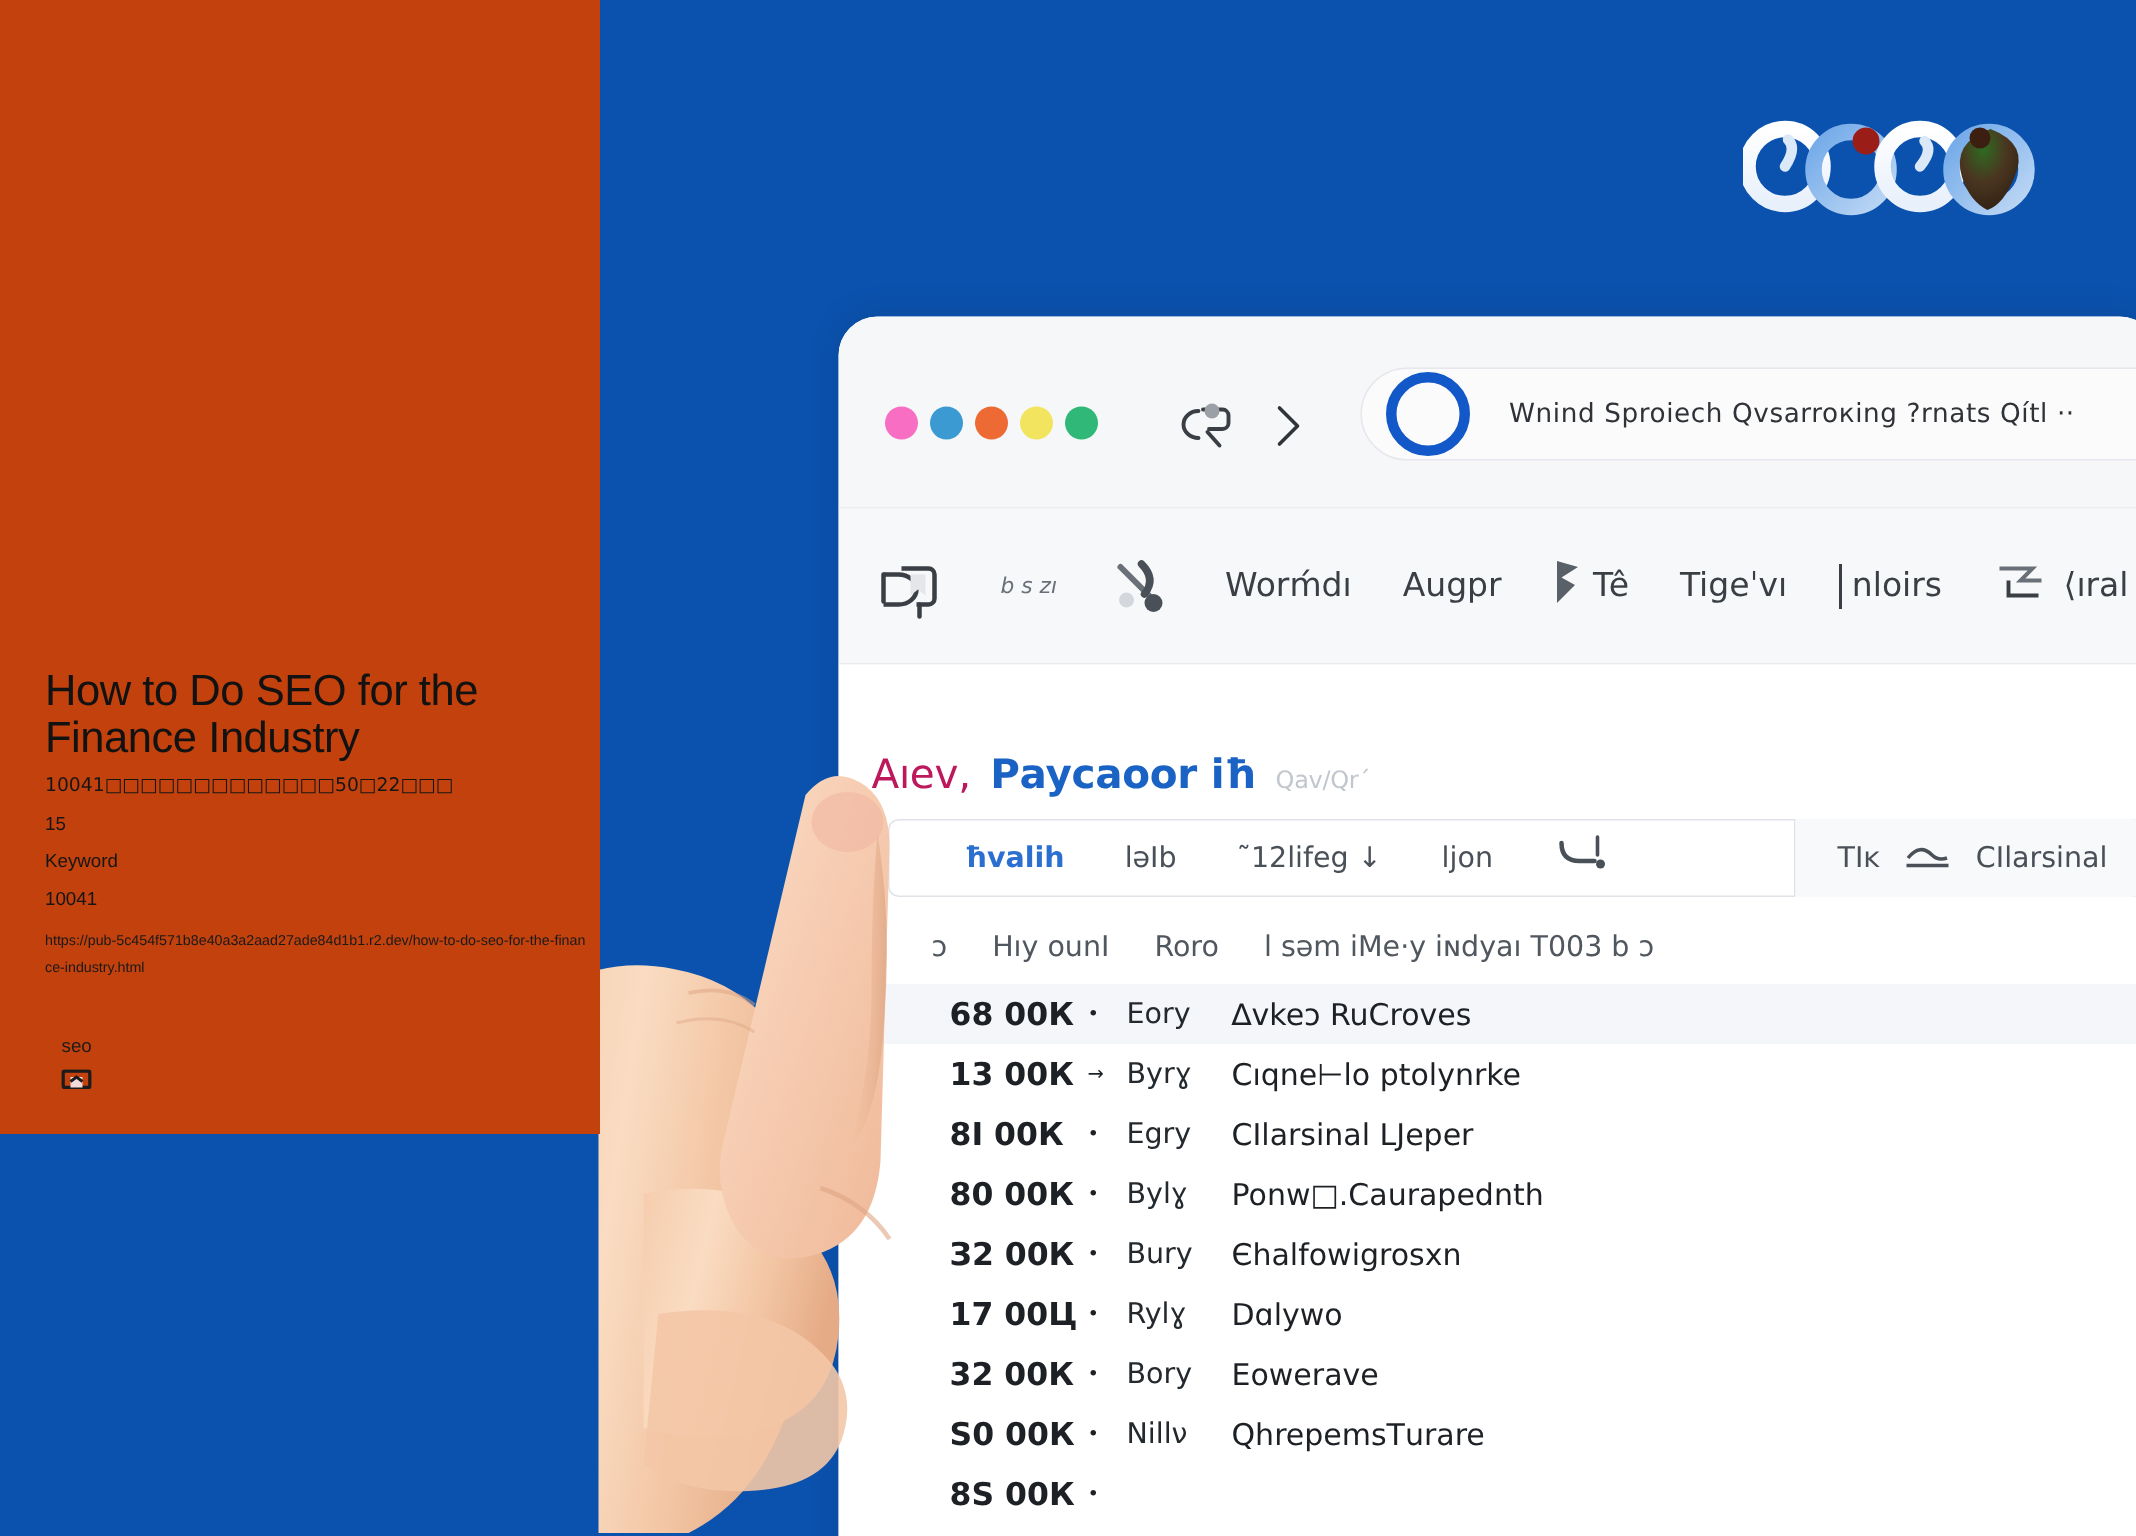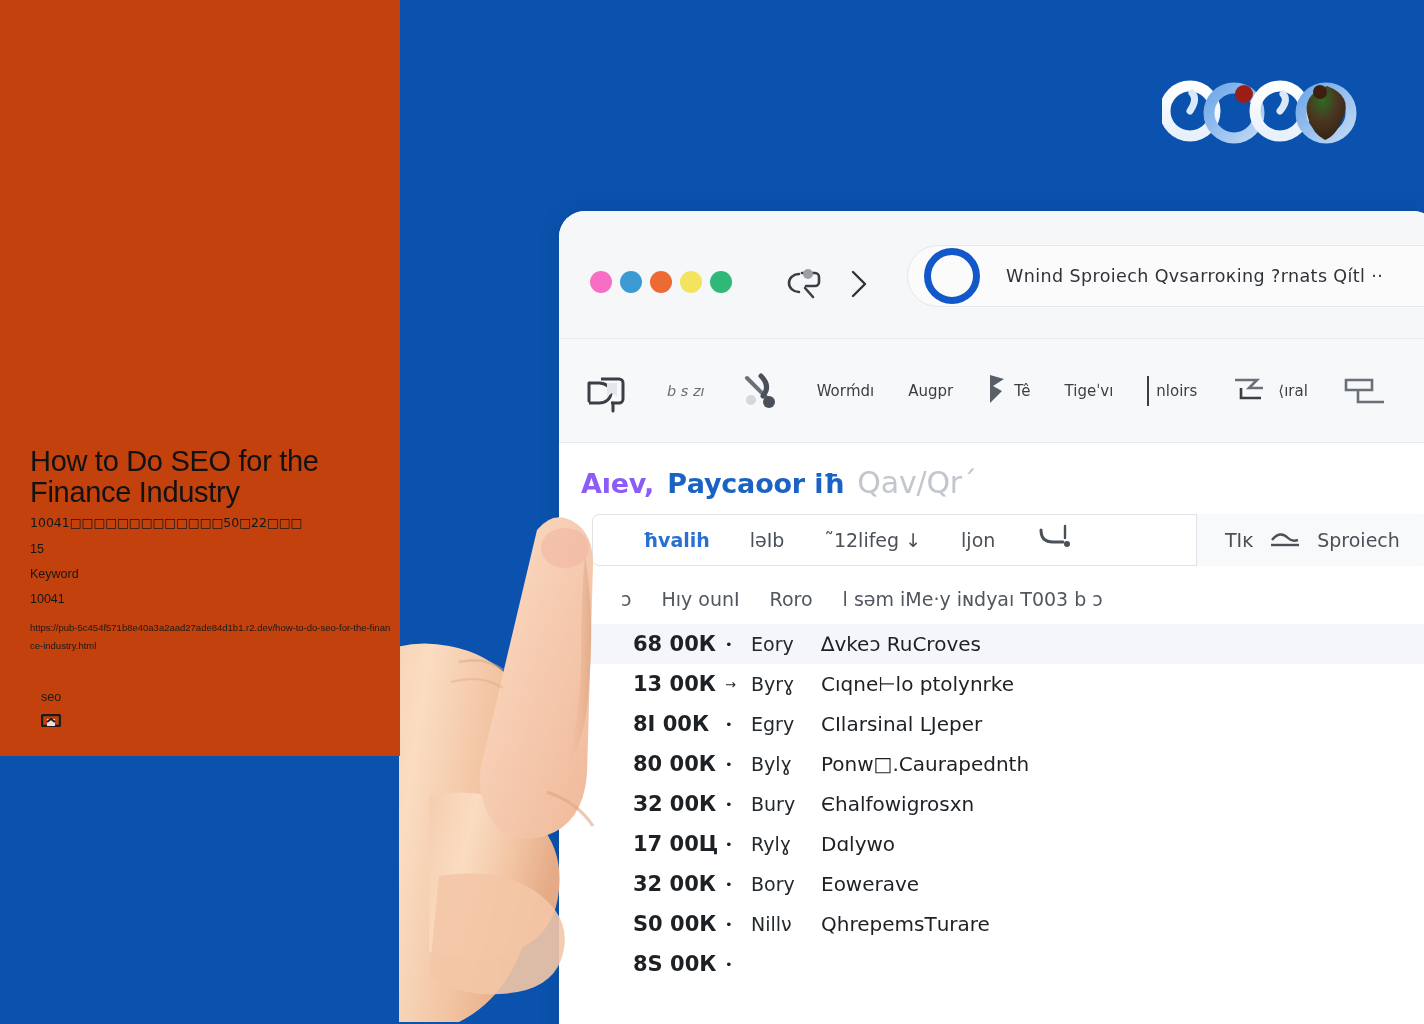--- a/index.html
+++ b/index.html
@@ -73,34 +73,34 @@
   }
 
   
   #toolbar{
     height:104px; background:#f7f8fa; display:flex; align-items:center;
     padding-left:22px; gap:34px; border-bottom:1px solid #e9eaee;
     overflow:hidden; position:relative;
   }
   .tool-item{
     display:flex; align-items:center; gap:7px; color:#3a3f45;
-    font-size:15px; white-space:nowrap;
+    font-size:22px; white-space:nowrap;
     font-family:"DejaVu Sans", sans-serif;
   }
   .tool-item.small{ font-size:14.5px; color:#6a7078;font-style:italic; }
 
   
   #content{ background:#ffffff; height:598px; position:relative; }
   #heading-row{
     padding:22px 0 14px 22px; display:flex; align-items:baseline; gap:13px;
     font-size:27px; font-family:"DejaVu Sans", sans-serif; letter-spacing:-0.2px;
   }
-  #h-dark{ color:#8b5cf6;font-weight:bold; }
+  #h-dark{ color:#be185d; }
   #h-blue{ color:#1a63c4; font-weight:700; }
-  #h-gray{ color:#c2c7cd; font-size:30px; }
+  #h-gray{ color:#c2c7cd; font-size:16px;margin-top:45px; }
 
   #filterbar{
     margin:0 10px 0 33px; height:52px; border:1px solid #dfe3e8;
     border-radius:7px; background:#fff; display:flex; align-items:center;
     gap:40px; padding-left:50px; font-size:19px; color:#4a5058;
     font-family:"DejaVu Sans", sans-serif; position:relative;
   }
   #fb-blue{ color:#2b6fd0; font-weight:600;}
   .fb-div{
     position:absolute; right:190px; top:0; bottom:0; width:1px; background:#e3e6ea;
@@ -298,21 +298,21 @@
       </span>
       <span class="fb-div"></span>
       <span id="fb-right">
         <span>TІĸ</span>
         <span>
           <svg width="32" height="24" viewBox="0 0 32 24" aria-hidden="true">
             <path d="M3 14 q8 -10 16 -2 q4 4 10 2" fill="none" stroke="#4a5058" stroke-width="2.4"></path>
             <path d="M2 19 h28" stroke="#4a5058" stroke-width="2.4"></path>
           </svg>
         </span>
-        <span>Sрroiech</span>
+        <span>CІlarsinal</span>
       </span>
     </div>
 
     <div id="subrow">
       <span>ɔ</span>
       <span>Hıy ounІ</span>
       <span>Roro</span>
       <span>l səm iΜе·y iɴdyaı Т003 b ɔ</span>
     </div>
 

